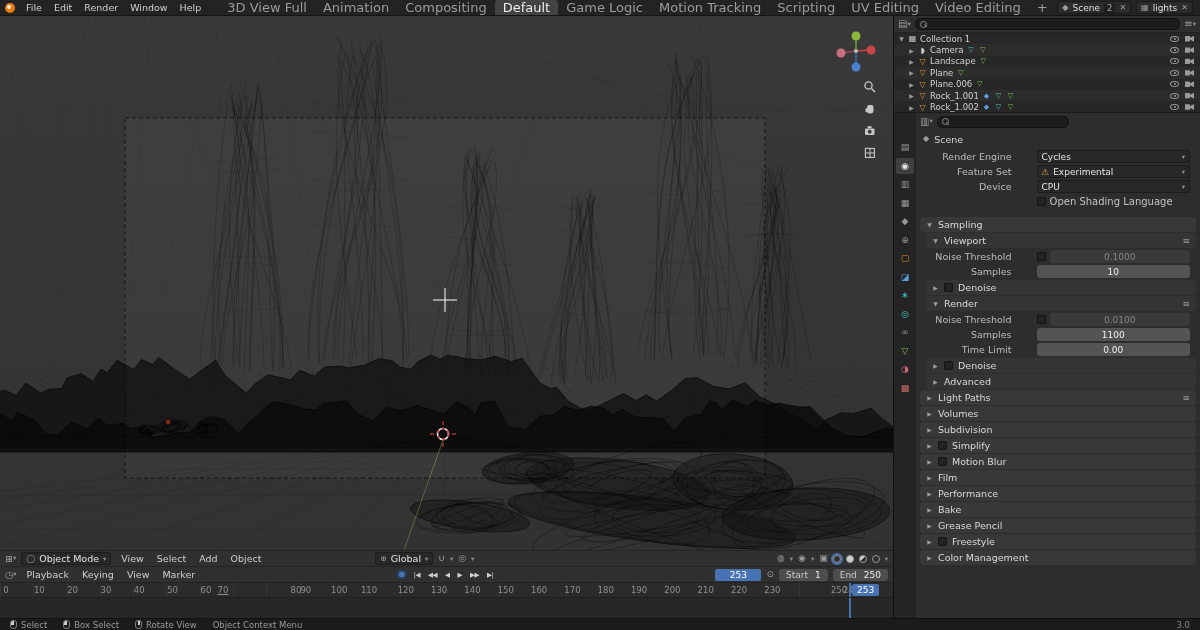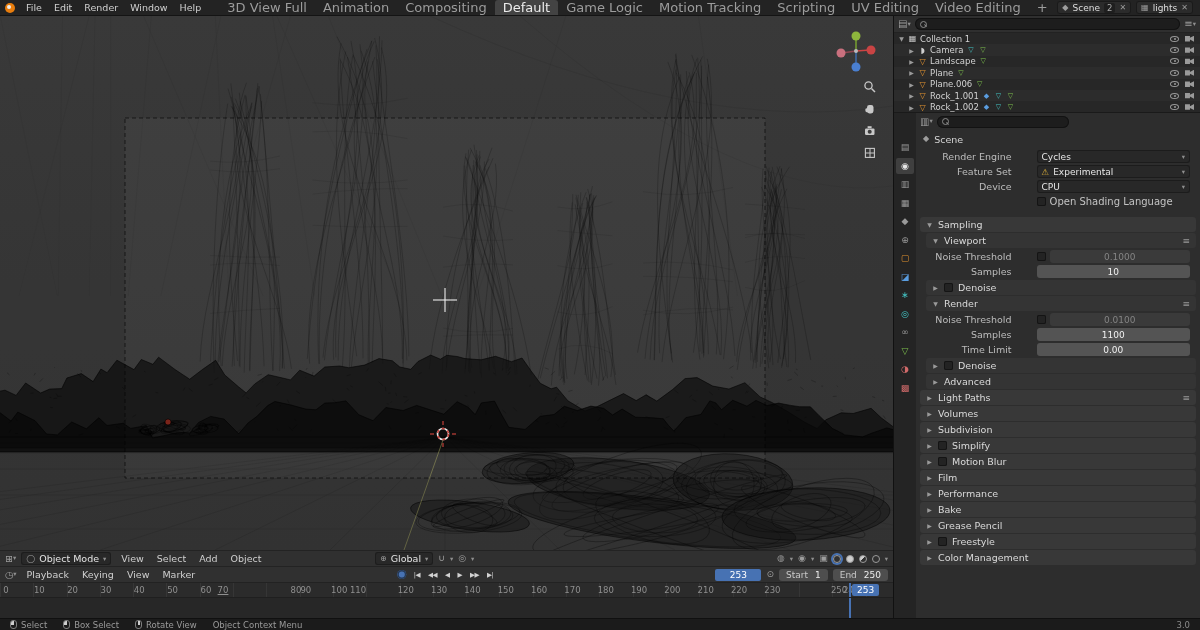--- a/index.html
+++ b/index.html
@@ -732,21 +732,21 @@
     <span class="ruler-num" style="left: 39.32px;">10</span>
     <span class="ruler-num" style="left: 72.64px;">20</span>
     <span class="ruler-num" style="left: 105.96px;">30</span>
     <span class="ruler-num" style="left: 139.28px;">40</span>
     <span class="ruler-num" style="left: 172.6px;">50</span>
     <span class="ruler-num" style="left: 205.92px;">60</span>
     <span class="ruler-num" style="left: 223px; text-decoration: underline;">70</span>
     <span class="ruler-num" style="left: 284px; margin-left: 12px;">80</span>
     <span class="ruler-num" style="left: 305.88px;">90</span>
     <span class="ruler-num" style="left: 339.2px;">100</span>
-    <span class="ruler-num" style="left: 358px;">110</span>
+    <span class="ruler-num" style="left: 369px;">110</span>
     <span class="ruler-num" style="left: 405.84px;">120</span>
     <span class="ruler-num" style="left: 439.16px;">130</span>
     <span class="ruler-num" style="left: 472.48px;">140</span>
     <span class="ruler-num" style="left: 505.8px;">150</span>
     <span class="ruler-num" style="left: 539.12px;">160</span>
     <span class="ruler-num" style="left: 572.44px;">170</span>
     <span class="ruler-num" style="left: 605.76px;">180</span>
     <span class="ruler-num" style="left: 639.08px;">190</span>
     <span class="ruler-num" style="left: 672.4px;">200</span>
     <span class="ruler-num" style="left: 705.72px;">210</span>

